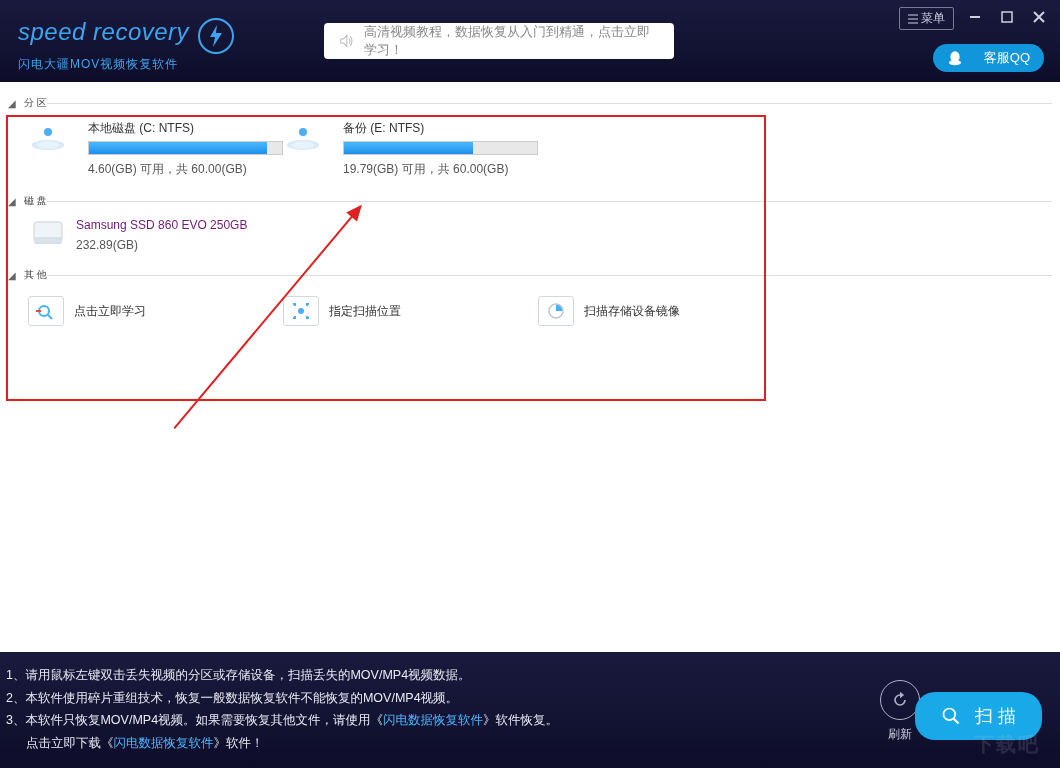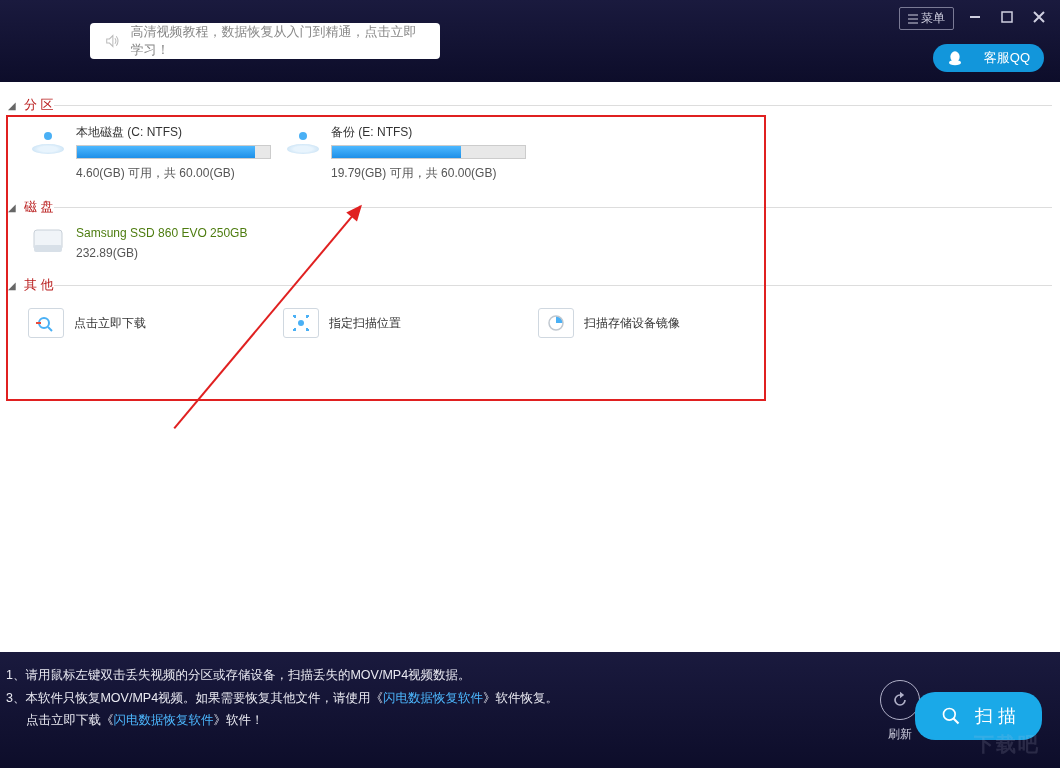--- a/index.html
+++ b/index.html
@@ -13,57 +13,68 @@
 .speaker-icon { width: 18px; height: 18px; margin-right: 10px; }
 .tutorial-text { color: #888; font-size: 13px; }
 .top-controls { position: absolute; right: 10px; top: 6px; display: flex; align-items: center; gap: 10px; }
 .menu-btn { border: 1px solid #7a7a95; color: #cfcfe0; font-size: 12px; padding: 2px 8px; border-radius: 2px; cursor: pointer; display: flex; align-items: center; gap: 3px; }
 .win-btn { color: #cfcfe0; font-size: 18px; cursor: pointer; padding: 2px 4px; }
 .qq-btn { position: absolute; right: 16px; top: 44px; background: #1296db; color: #fff; border-radius: 16px; padding: 5px 14px; font-size: 13px; cursor: pointer; display: flex; align-items: center; gap: 21px; }
 .content { background: #fff; height: 570px; padding: 8px 8px 0 8px; position: relative; }
 .highlight-box { position: absolute; left: 6px; top: 33px; width: 760px; height: 286px; border: 2px solid #e02020; pointer-events: none; }
 .section-row { display: flex; align-items: center; margin: 6px 0 4px 0; }
 .section-arrow { width: 10px; font-size: 10px; color: #666; margin-right: 6px; }
-.section-title { font-size: 13px; color: #b91c1c; }
+.section-title { font-size: 10px; color: #404040; }
 .section-line { flex: 1; height: 1px; background: #ddd; }
 .partitions { display: flex; gap: 0; padding: 6px 0 10px 20px; }
-.partition-item { width: 255px; display: flex; align-items: flex-start; gap: 8px; cursor: pointer; }
+.partition-item { width: 255px; display: flex; align-items: flex-start; gap: 20px; cursor: pointer; }
 .drive-icon { width: 40px; height: 32px; position: relative; }
 .drive-base { position: absolute; bottom: 2px; left: 4px; width: 32px; height: 10px; background: radial-gradient(ellipse at center, #e8f4fd 40%, #b8d8f0 100%); border-radius: 50%; }
 .drive-dot { position: absolute; top: 8px; left: 16px; width: 8px; height: 8px; background: #4ab0f5; border-radius: 50%; }
 .partition-info { flex: 1; }
 .partition-name { font-size: 12px; color: #333; margin-bottom: 4px; }
 .progress-bar { width: 195px; height: 14px; background: #e8e8e8; border: 1px solid #ccc; margin-bottom: 6px; }
 .progress-fill { height: 100%; background: linear-gradient(180deg, #4db8ff 0%, #1e90e8 100%); }
 .partition-usage { font-size: 12px; color: #555; }
 .disks { padding: 6px 0 10px 20px; }
 .disk-item { display: flex; align-items: flex-start; gap: 8px; cursor: pointer; }
 .disk-icon-svg { width: 40px; height: 32px; }
 .disk-info { }
-.disk-name { font-size: 12px; color: #4d7c0f; margin-bottom: 6px; }
+.disk-name { font-size: 12px; color: #701a75; margin-bottom: 6px; }
 .disk-size { font-size: 12px; color: #555; }
 .others { display: flex; gap: 0; padding: 10px 0 10px 20px; }
 .other-item { width: 255px; display: flex; align-items: center; gap: 10px; cursor: pointer; }
 .other-icon { width: 36px; height: 30px; background: #fff; border: 1px solid #d0d8e0; border-radius: 3px; position: relative; display: flex; align-items: center; justify-content: center; }
 .other-label { font-size: 12px; color: #333; }
 .arrow-annotation { position: absolute; left: 175px; top: 345px; transform: rotate(-50deg); transform-origin: bottom left; }
 .arrow-line { width: 290px; height: 2px; background: #e02020; position: relative; }
 .arrow-head { position: absolute; right: -2px; top: -6px; width: 0; height: 0; border-left: 16px solid #e02020; border-top: 7px solid transparent; border-bottom: 7px solid transparent; }
 .footer { height: 116px; background: linear-gradient(180deg, #1a1a3e 0%, #0d0d2a 100%); padding: 12px 6px; position: relative; color: #eaeaf2; font-size: 12.5px; line-height: 1.8; }
 .footer .link { color: #4db8ff; }
 .refresh-btn { position: absolute; right: 140px; top: 28px; text-align: center; cursor: pointer; }
 .refresh-circle { width: 40px; height: 40px; border: 1.5px solid #b0b0c8; border-radius: 50%; display: flex; align-items: center; justify-content: center; margin: 0 auto 4px; }
 .refresh-label { color: #d0d0e0; font-size: 12px; }
 .scan-btn { position: absolute; right: 18px; top: 40px; background: #1aa9e8; color: #fff; border-radius: 20px; padding: 8px 26px; font-size: 18px; cursor: pointer; display: flex; align-items: center; gap: 14px; }
 .watermark { position: absolute; right: 20px; bottom: 6px; color: rgba(200,200,220,0.15); font-size: 20px; font-weight: bold; letter-spacing: 2px; margin-top: 12px; }
 </style>
 </head>
 <body>
 
 <div class="header">
+  <div class="logo-area">
+    <div>
+      <span class="logo-text">speed recovery</span>
+      <span class="logo-icon">
+        <svg width="16" height="22" viewBox="0 0 16 22">
+            <path d="M9 0 L2 12 L7 12 L5 22 L14 8 L8 8 Z" fill="#3ca4f0"></path>
+          </svg>
+      </span>
+    </div>
+    <div class="logo-sub">闪电大疆MOV视频恢复软件</div>
+  </div>
   <div class="tutorial-bar">
     <svg class="speaker-icon" viewBox="0 0 24 24">
         <path d="M4 9 L4 15 L8 15 L13 20 L13 4 L8 9 Z M16 8 Q19 12 16 16 M18 5 Q23 12 18 19" fill="none" stroke="#bbb" stroke-width="1.5"></path>
       </svg>
     <span class="tutorial-text">高清视频教程，数据恢复从入门到精通，点击立即学习！</span>
   </div>
   <div class="top-controls">
     <div class="menu-btn">
       <svg width="10" height="10" viewBox="0 0 10 10">
           <path d="M0 1 L10 1 M0 5 L10 5 M0 9 L10 9" stroke="#cfcfe0" stroke-width="1"></path>
@@ -157,21 +168,21 @@
   </div>
   <div class="others" id="others-container">
       <div class="other-item">
         <div class="other-icon">
           <svg width="20" height="18" viewBox="0 0 20 18">
             <circle cx="8" cy="9" r="5" fill="none" stroke="#4ab0f5" stroke-width="2"></circle>
             <path d="M12 13 L16 17" stroke="#4ab0f5" stroke-width="2"></path>
             <rect x="0" y="8" width="5" height="2" fill="#e84c3c"></rect>
           </svg>
         </div>
-        <div class="other-label">点击立即下载</div>
+        <div class="other-label">点击立即学习</div>
       </div>
       <div class="other-item">
         <div class="other-icon">
           <svg width="20" height="18" viewBox="0 0 20 18">
             <path d="M4 4 L4 2 L2 2 M16 4 L16 2 L18 2 M4 14 L4 16 L2 16 M16 14 L16 16 L18 16" stroke="#4ab0f5" stroke-width="2" fill="none"></path>
             <circle cx="10" cy="9" r="3" fill="#4ab0f5"></circle>
           </svg>
         </div>
         <div class="other-label">指定扫描位置</div>
       </div>
@@ -188,20 +199,21 @@
 
   <div class="arrow-annotation">
     <div class="arrow-line">
         <div class="arrow-head"></div>
       </div>
   </div>
 </div>
 
 <div class="footer">
   <div>1、请用鼠标左键双击丢失视频的分区或存储设备，扫描丢失的MOV/MP4视频数据。</div>
+  <div>2、本软件使用碎片重组技术，恢复一般数据恢复软件不能恢复的MOV/MP4视频。</div>
   <div>
     <span>3、本软件只恢复MOV/MP4视频。如果需要恢复其他文件，请使用《</span><span class="link">闪电数据恢复软件</span><span>》软件恢复。</span>
   </div>
   <div style="padding-left:20px;">
     <span>点击立即下载《</span><span class="link">闪电数据恢复软件</span><span>》软件！</span>
   </div>
   <div class="refresh-btn">
     <div class="refresh-circle">
       <svg width="20" height="20" viewBox="0 0 24 24">
           <path d="M19 12 A7 7 0 1 1 12 5 L12 2 L17 6 L12 10 L12 7 A5 5 0 1 0 17 12 Z" fill="#b0b0c8"></path>

